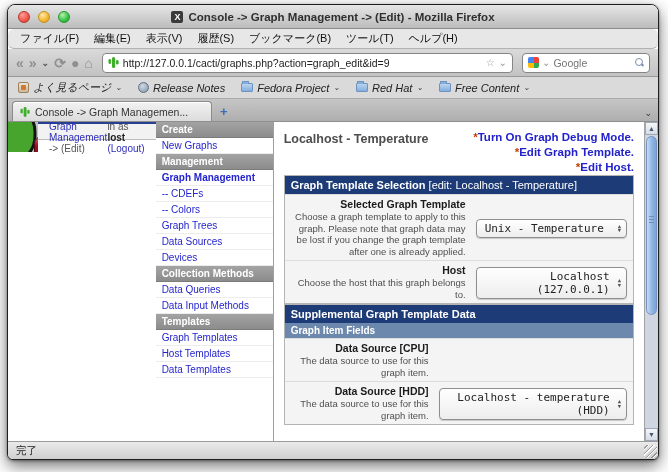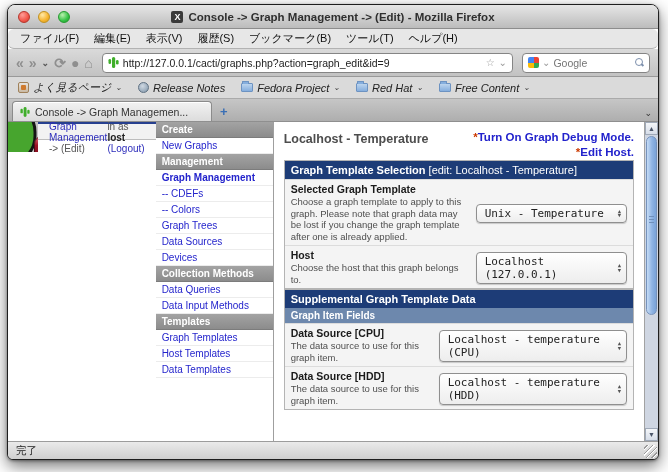--- a/index.html
+++ b/index.html
@@ -111,21 +111,21 @@
   .page-title{ font-size:12.5px; font-weight:bold; color:#4d4d4d; padding-top:2px;}
   .actions{ text-align:right; font-size:11.5px; font-weight:bold; line-height:15px; }
   .actions a{ color:#2222cc; text-decoration:none; cursor:pointer; }
   .actions .star{ color:#cc3a00; }
 
   .sect{ border:1px solid #b4b4b4; }
   .sect-h{ background:#1d3c77; color:#fff; padding:3px 6px; font-size:11px; }
   .sect-h b{ font-weight:bold; }
   .sect-h span{ font-weight:normal; }
   .subh{ background:#6d88ad; color:#fff; font-weight:bold; font-size:10px; padding:2px 6px; }
-  .frow{ display:flex; align-items:center; background:#f4f4f4; border-top:1px solid #dcdcdc; padding:3px 6px; }
+  .frow{ display:flex; align-items:center; background:#f4f4f4; border-top:1px solid #dcdcdc; padding:3px 6px;text-align:right; }
   .frow:first-of-type{ border-top:none; }
   .cell-l{ flex:0 0 55%; padding-right:10px; }
   .sect2 .cell-l{ flex:0 0 44%; }
   .cell-r{ flex:1; }
   .flabel{ font-size:10.5px; font-weight:bold; color:#1a1a1a; }
   .fdesc{ font-size:9.5px; color:#4f4f4f; line-height:11.5px; margin-top:1px; }
   .select{ display:inline-flex; align-items:center; justify-content:space-between; gap:8px;
     background:linear-gradient(#ffffff,#ededed); border:1px solid #8f8f8f; border-radius:4px;
     padding:2px 5px 2px 8px; font-size:11px; color:#222; box-shadow:0 1px 1px rgba(0,0,0,.18);
     font-family:"DejaVu Sans Mono", monospace; }
@@ -298,20 +298,21 @@
           <a class="side-a">Host Templates</a>
           <a class="side-a">Data Templates</a>
 
         </div>
 
         <div class="main">
           <div class="head-row">
             <div class="page-title">Localhost - Temperature</div>
             <div class="actions">
               <div><span class="star">*</span><a>Turn On Graph Debug Mode.</a></div>
+              <div><span class="star">*</span><a>Edit Graph Template.</a></div>
               <div><span class="star">*</span><a>Edit Host.</a></div>
             </div>
           </div>
 
           <div class="sect">
             <div class="sect-h">
               <b>Graph Template Selection </b><span>[edit: Localhost - Temperature]</span>
             </div>
             <div class="frow">
               <div class="cell-l">
@@ -348,29 +349,20 @@
           <div class="sect sect2">
             <div class="sect-h">
               <b>Supplemental Graph Template Data</b>
             </div>
             <div class="subh">Graph Item Fields</div>
             <div class="frow">
               <div class="cell-l">
                 <div class="flabel">Data Source [CPU]</div>
                 <div class="fdesc">The data source to use for this graph item.</div>
               </div>
-              <div class="cell-r">
-                <span class="select wide">
-                  <span>Localhost - temperature (CPU)</span>
-                  <span class="stepper">
-                      <span>▲</span>
-                      <span>▼</span>
-                    </span>
-                </span>
-              </div>
             </div>
             <div class="frow">
               <div class="cell-l">
                 <div class="flabel">Data Source [HDD]</div>
                 <div class="fdesc">The data source to use for this graph item.</div>
               </div>
               <div class="cell-r">
                 <span class="select wide">
                   <span>Localhost - temperature (HDD)</span>
                   <span class="stepper">

